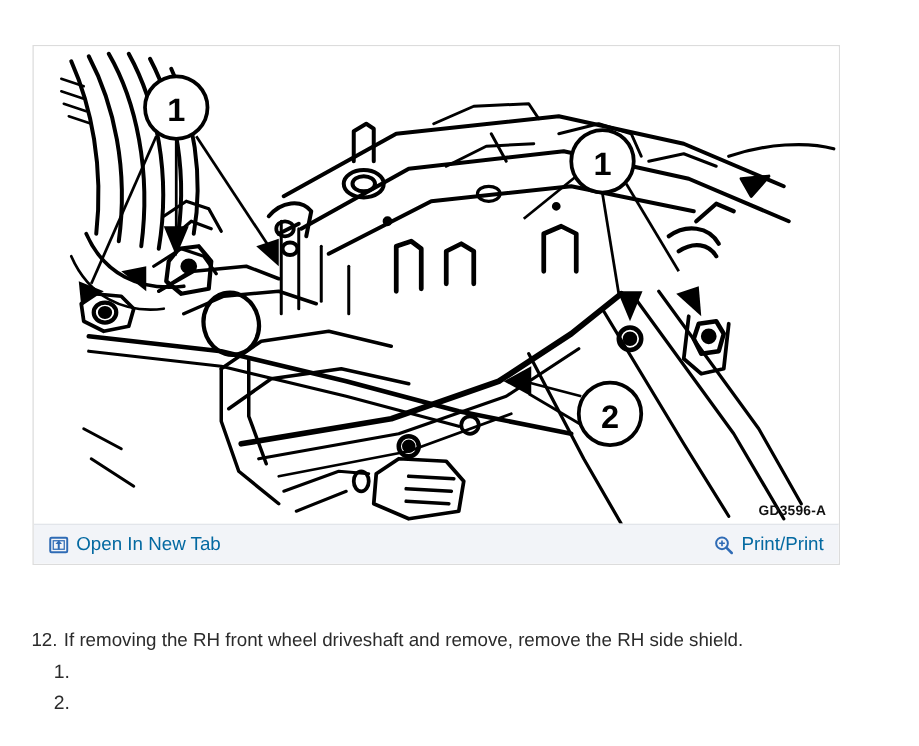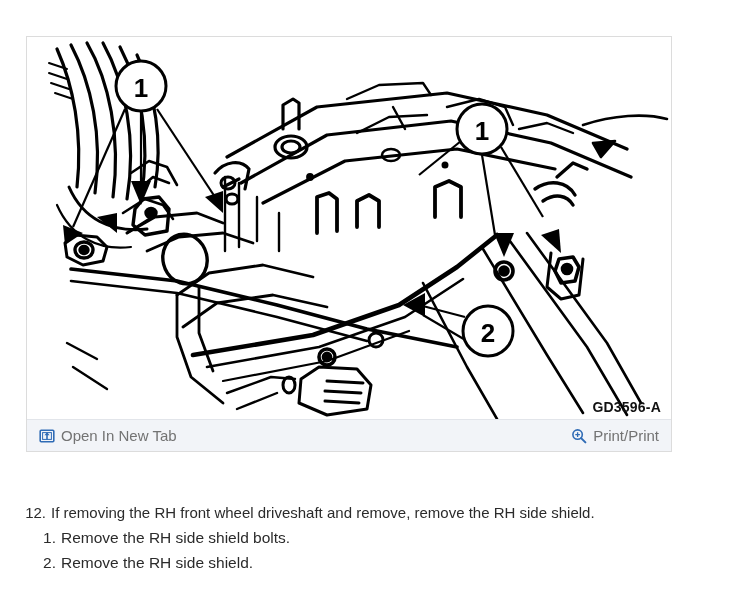--- a/index.html
+++ b/index.html
@@ -43,21 +43,21 @@
     width: 644px;
     height: 382px;
   }
 
   
   #part-number-label {
     position: absolute;
     right: 10px;
     bottom: 4px;
     font-family: "Liberation Sans", sans-serif;
-    font-size: 14px;
+    font-size: 11px;
     font-weight: bold;
     color: #111111;
     letter-spacing: 0.2px;
   }
 
   
   #figure-toolbar {
     position: absolute;
     left: 0;
     bottom: 0;
@@ -76,21 +76,21 @@
     align-items: center;
     gap: 6px;
     color: #2f6bb5;
     font-family: "Liberation Sans", sans-serif;
     font-size: 15px;
     text-decoration: none;
     cursor: pointer;
     line-height: 1;
   }
   .toolbar-link .label {
-    color: #737373;
+    color: #0369a1;
   }
   .toolbar-icon {
     width: 16px;
     height: 16px;
     display: inline-block;
     flex: 0 0 16px;
   }
 
   
   #instructions {
@@ -369,21 +369,19 @@
 
 <div id="instructions">
 
   <div class="step-main">
     <span class="num">12.</span>
     <span class="step-text">If removing the RH front wheel driveshaft and remove, remove the RH side shield.</span>
   </div>
 
   <div class="substep">
     <span class="num">1.</span>
-    <span class="step-text">Remove the RH side shield bolts.</span>
   </div>
 
   <div class="substep">
     <span class="num">2.</span>
-    <span class="step-text">Remove the RH side shield.</span>
   </div>
 
 </div>
 
 </body></html>

